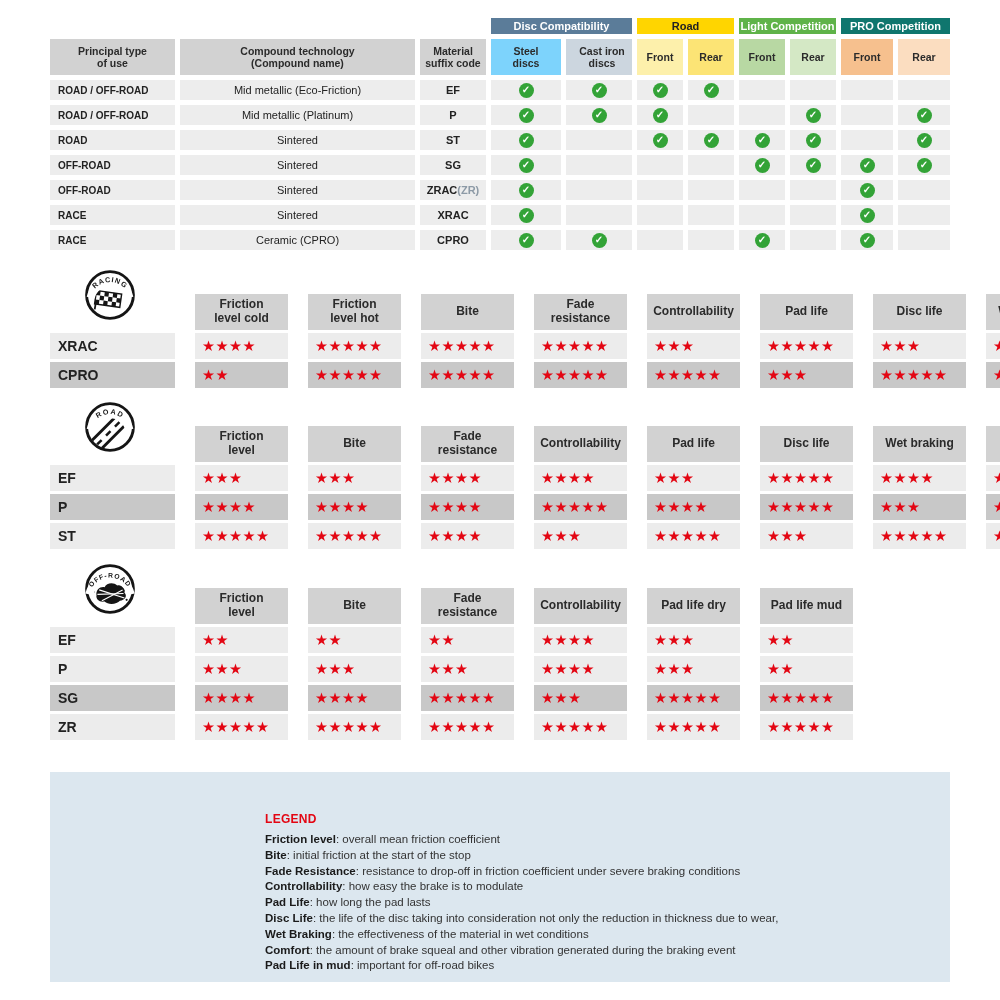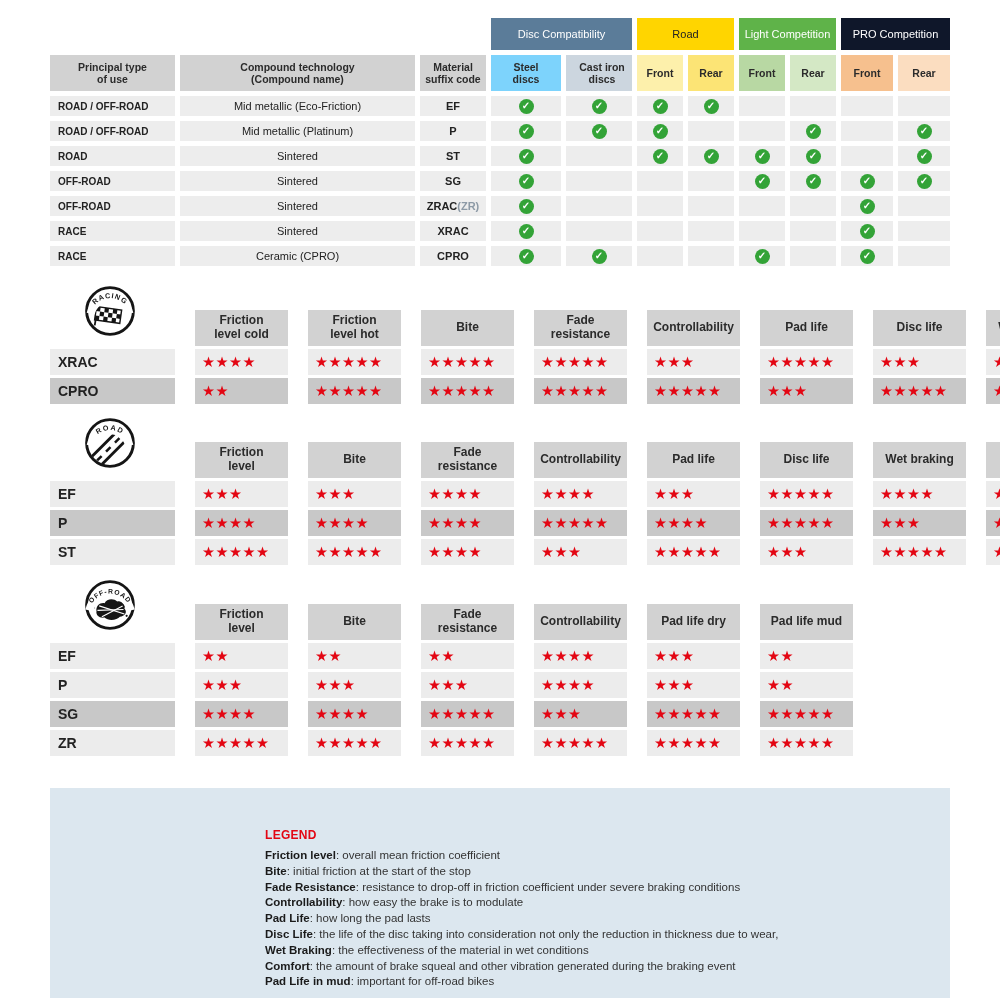--- a/index.html
+++ b/index.html
@@ -3,21 +3,21 @@
 <meta charset="utf-8">
 <style>
   * { margin:0; padding:0; box-sizing:border-box; }
   body { background:#ffffff; font-family:"Liberation Sans", sans-serif; color:#222; }
   .page { width:1000px; height:1000px; background:#fff; padding:18px 50px 0 50px; overflow:hidden; }
 
   
   .c-row { display:flex; gap:5px; margin-bottom:5px; }
   .c-cell { display:flex; align-items:center; justify-content:center; flex:none; }
   .c-spacer { flex:none; }
-  .c-group { height:32px; font-size:11px; font-weight:normal; }
+  .c-group { height:16px; font-size:11px; font-weight:bold; }
   .c-head { height:36px; font-size:10.5px; font-weight:bold; text-align:center;
             white-space:pre-line; line-height:1.18; color:#2b2b2b; }
   .c-data { height:20px; background:#ededed; font-size:11px; }
   .c-use  { justify-content:flex-start; padding-left:8px; font-weight:bold; font-size:10px; }
   .c-compound { font-size:11px; }
   .c-code { font-weight:bold; }
   .code-alt { color:#8d9aa6; font-weight:bold; }
   .check { width:15px; height:15px; border-radius:50%; background:#33a337; color:#fff;
            display:flex; align-items:center; justify-content:center;
            font-size:10px; font-weight:bold; line-height:1; }
@@ -52,21 +52,21 @@
 <body>
 
 <div class="page">
 
   <div class="compat">
       <div class="c-row">
         <div class="c-spacer" style="width: 436px;"></div>
         <div class="c-cell c-group" style="width: 141px; background: rgb(91, 124, 153); color: rgb(255, 255, 255);">Disc Compatibility</div>
         <div class="c-cell c-group" style="width: 97px; background: rgb(255, 213, 0); color: rgb(34, 34, 34);">Road</div>
         <div class="c-cell c-group" style="width: 97px; background: rgb(95, 179, 73); color: rgb(255, 255, 255);">Light Competition</div>
-        <div class="c-cell c-group" style="width: 109px; background: #0f172a; color: rgb(255, 255, 255);">PRO Competition</div>
+        <div class="c-cell c-group" style="width: 109px; background: #0f766e; color: rgb(255, 255, 255);">PRO Competition</div>
       </div>
       <div class="c-row">
         <div class="c-cell c-head" style="width: 125px; background: rgb(210, 210, 210);">Principal type
 of use</div>
         <div class="c-cell c-head" style="width: 235px; background: rgb(210, 210, 210);">Compound technology
 (Compound name)</div>
         <div class="c-cell c-head" style="width: 66px; background: rgb(210, 210, 210);">Material
 suffix code</div>
         <div class="c-cell c-head" style="width: 70px; background: #7dd3fc;">Steel
 discs</div>

